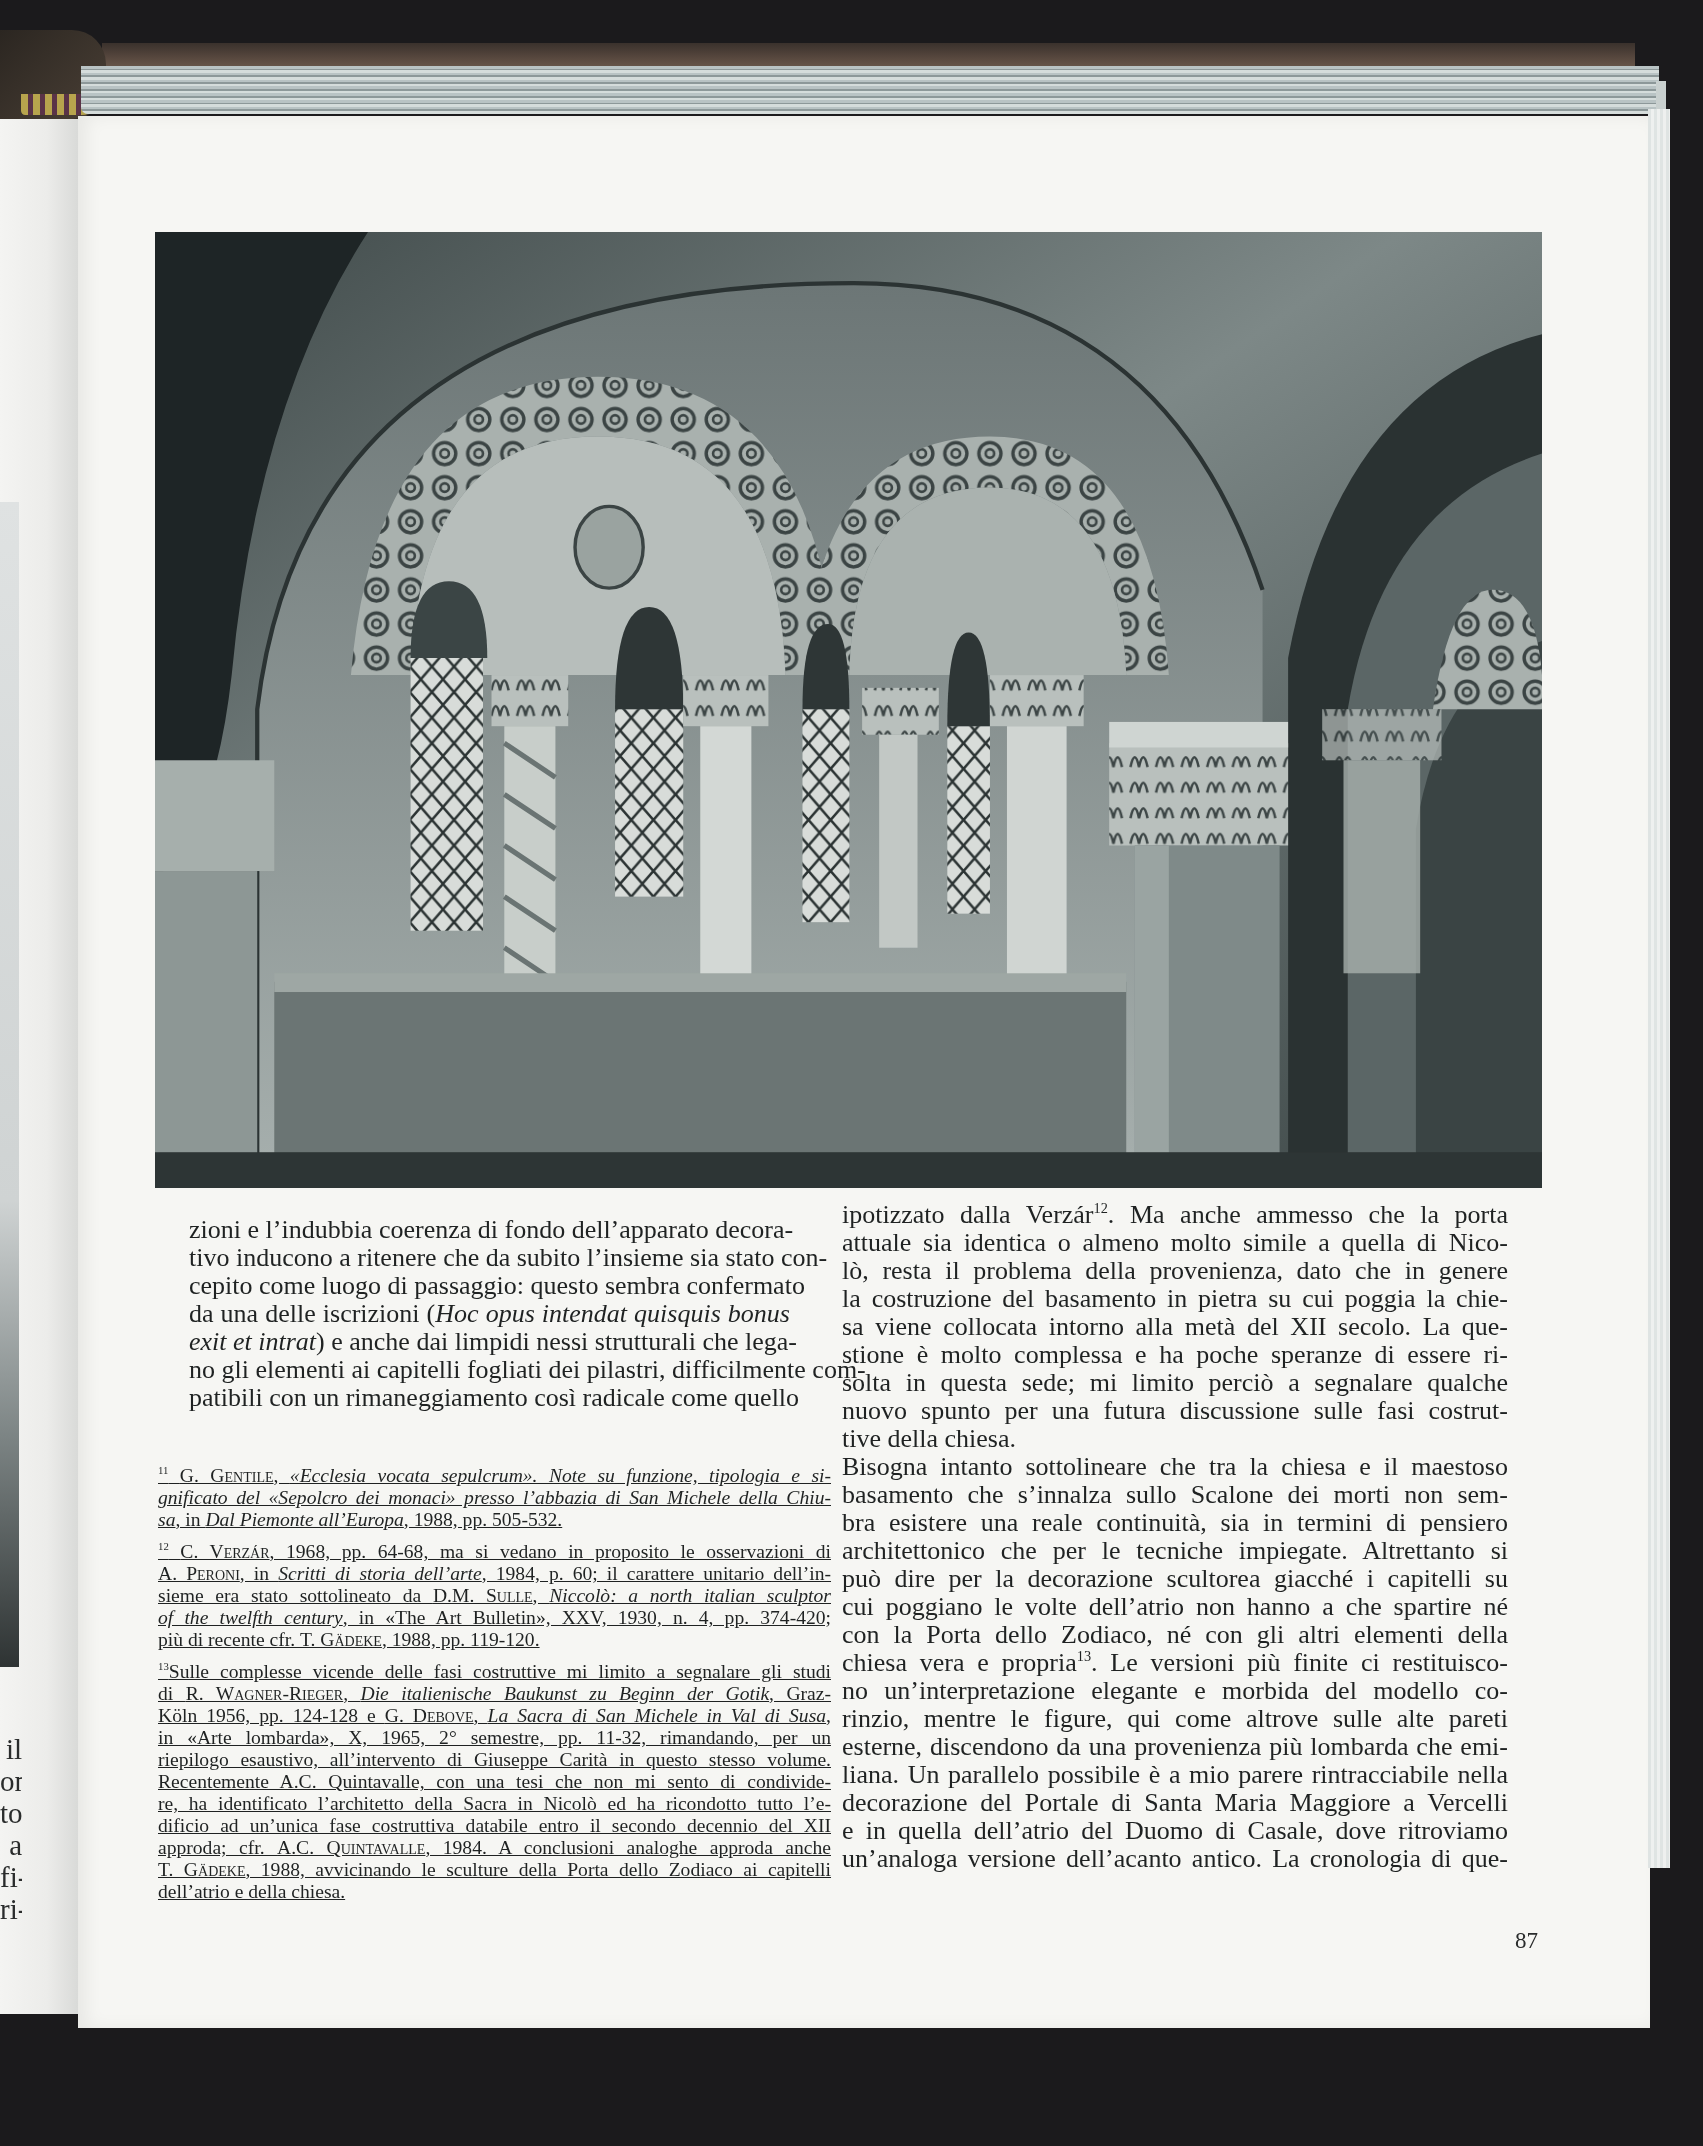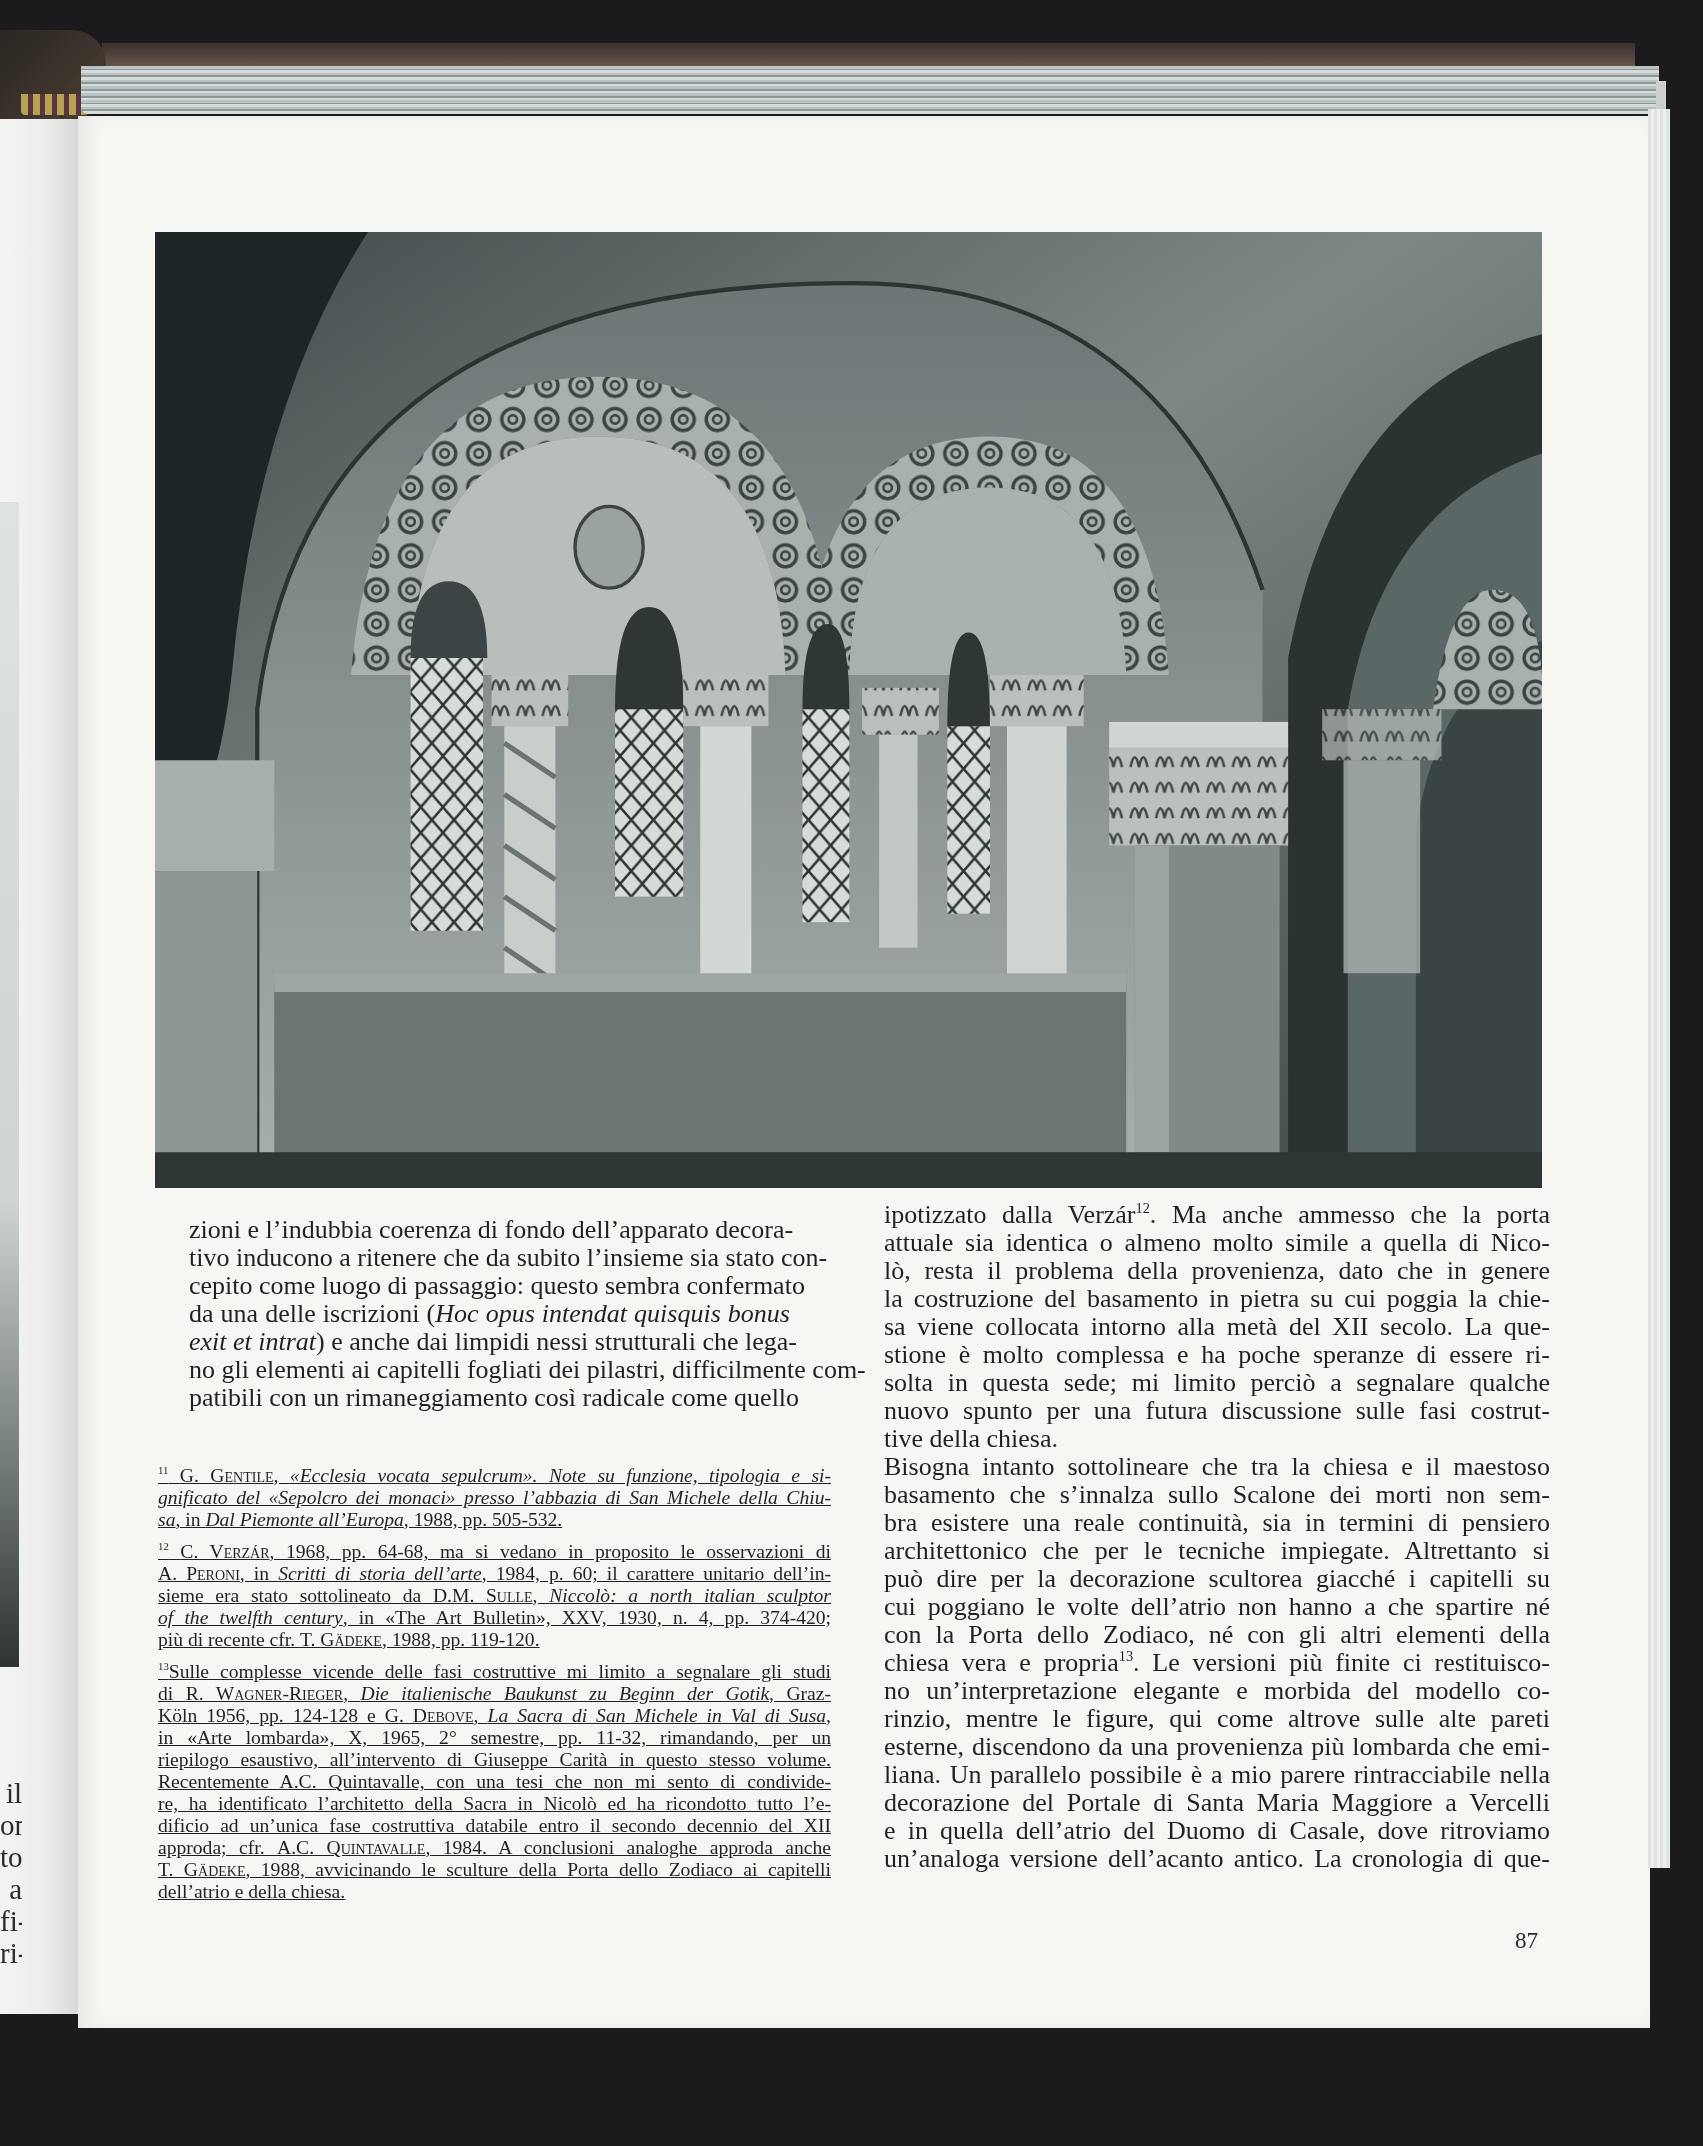--- a/index.html
+++ b/index.html
@@ -42,42 +42,41 @@
     background:linear-gradient(90deg,#f4f4f2 0,#ececea 60%,#d9dad8 100%);
   }
   .prev-photo {
     position:absolute; left:0; top:383px; width:19px; height:1165px;
     background:linear-gradient(#dfe2e2 0,#cfd3d3 60%,#7d8585 80%,#2e3333 100%);
   }
   .prev-text {
     position:absolute; left:0; top:1733px; width:22px;
     font-size:29px; line-height:32px; color:#2a2c2c; text-align:right;
     overflow:hidden;
-    margin-top:44px;
   }
   .prev-text div { white-space:nowrap; }
   
   .page {
     position:absolute; left:78px; top:116px; width:1572px; height:1912px;
     background:#f6f6f3;
     box-shadow: inset 8.5px 0 17px rgba(0,0,0,0.06);
   }
   
   .photo {
     position:absolute; left:155px; top:232px; width:1387px; height:956px;
     background:#4b5555; overflow:hidden;
   }
   .photo svg { display:block; width:100%; height:100%; }
   
   .col {
     position:absolute; color:#1f2222; font-size:26px; line-height:28px;
     text-align:justify; hyphens:none;
   }
   .col-left { left:189px; top:1216px; width:601px; }
-  .col-right { left:884px; top:1201px; width:666px; }
+  .col-right { left:842px; top:1201px; width:666px; }
   .col .line { display:block; text-align:justify; text-align-last:justify; white-space:nowrap; }
   .col .last { text-align-last:left; }
   .fn-block {
     position:absolute; left:158px; top:1465px; width:673px;
     color:#1f2222; font-size:19.6px; line-height:22px;text-decoration:underline;
   }
   .fn { margin:0 0 10.2px 0; }
   .fn .line { display:block; text-align:justify; text-align-last:justify; white-space:nowrap; }
   .fn .last { text-align-last:left; }
   .sc { font-variant:small-caps; }

